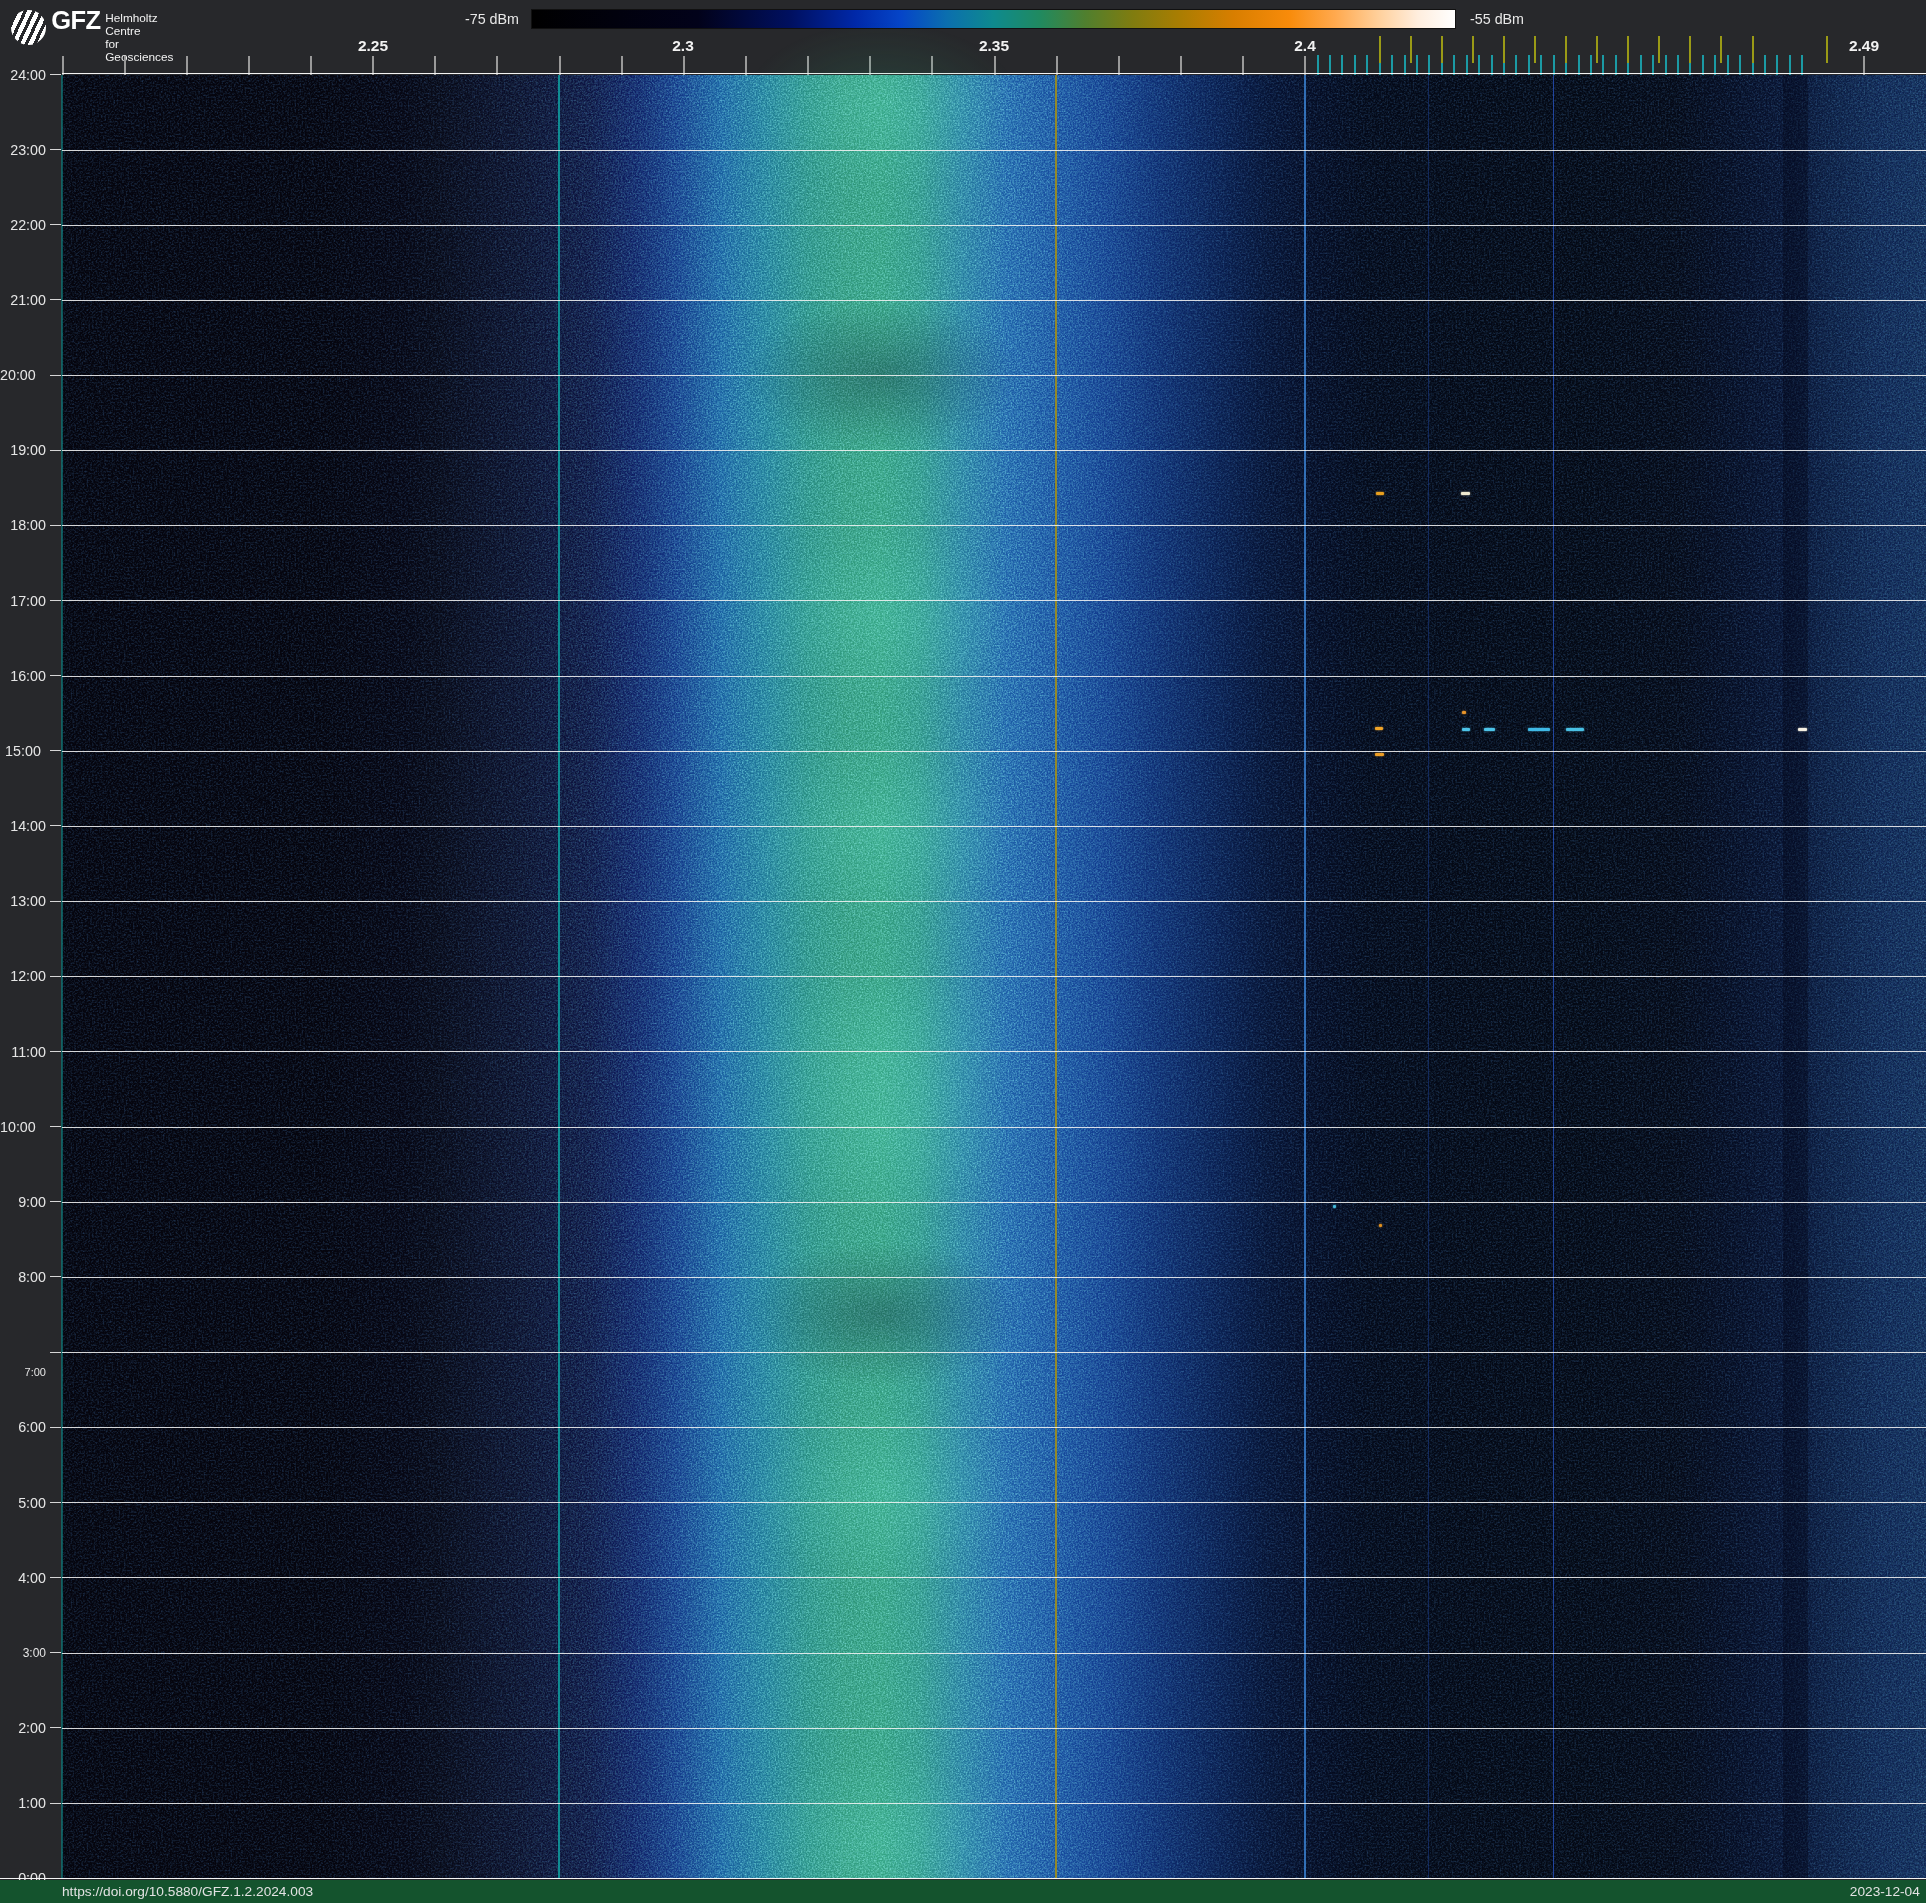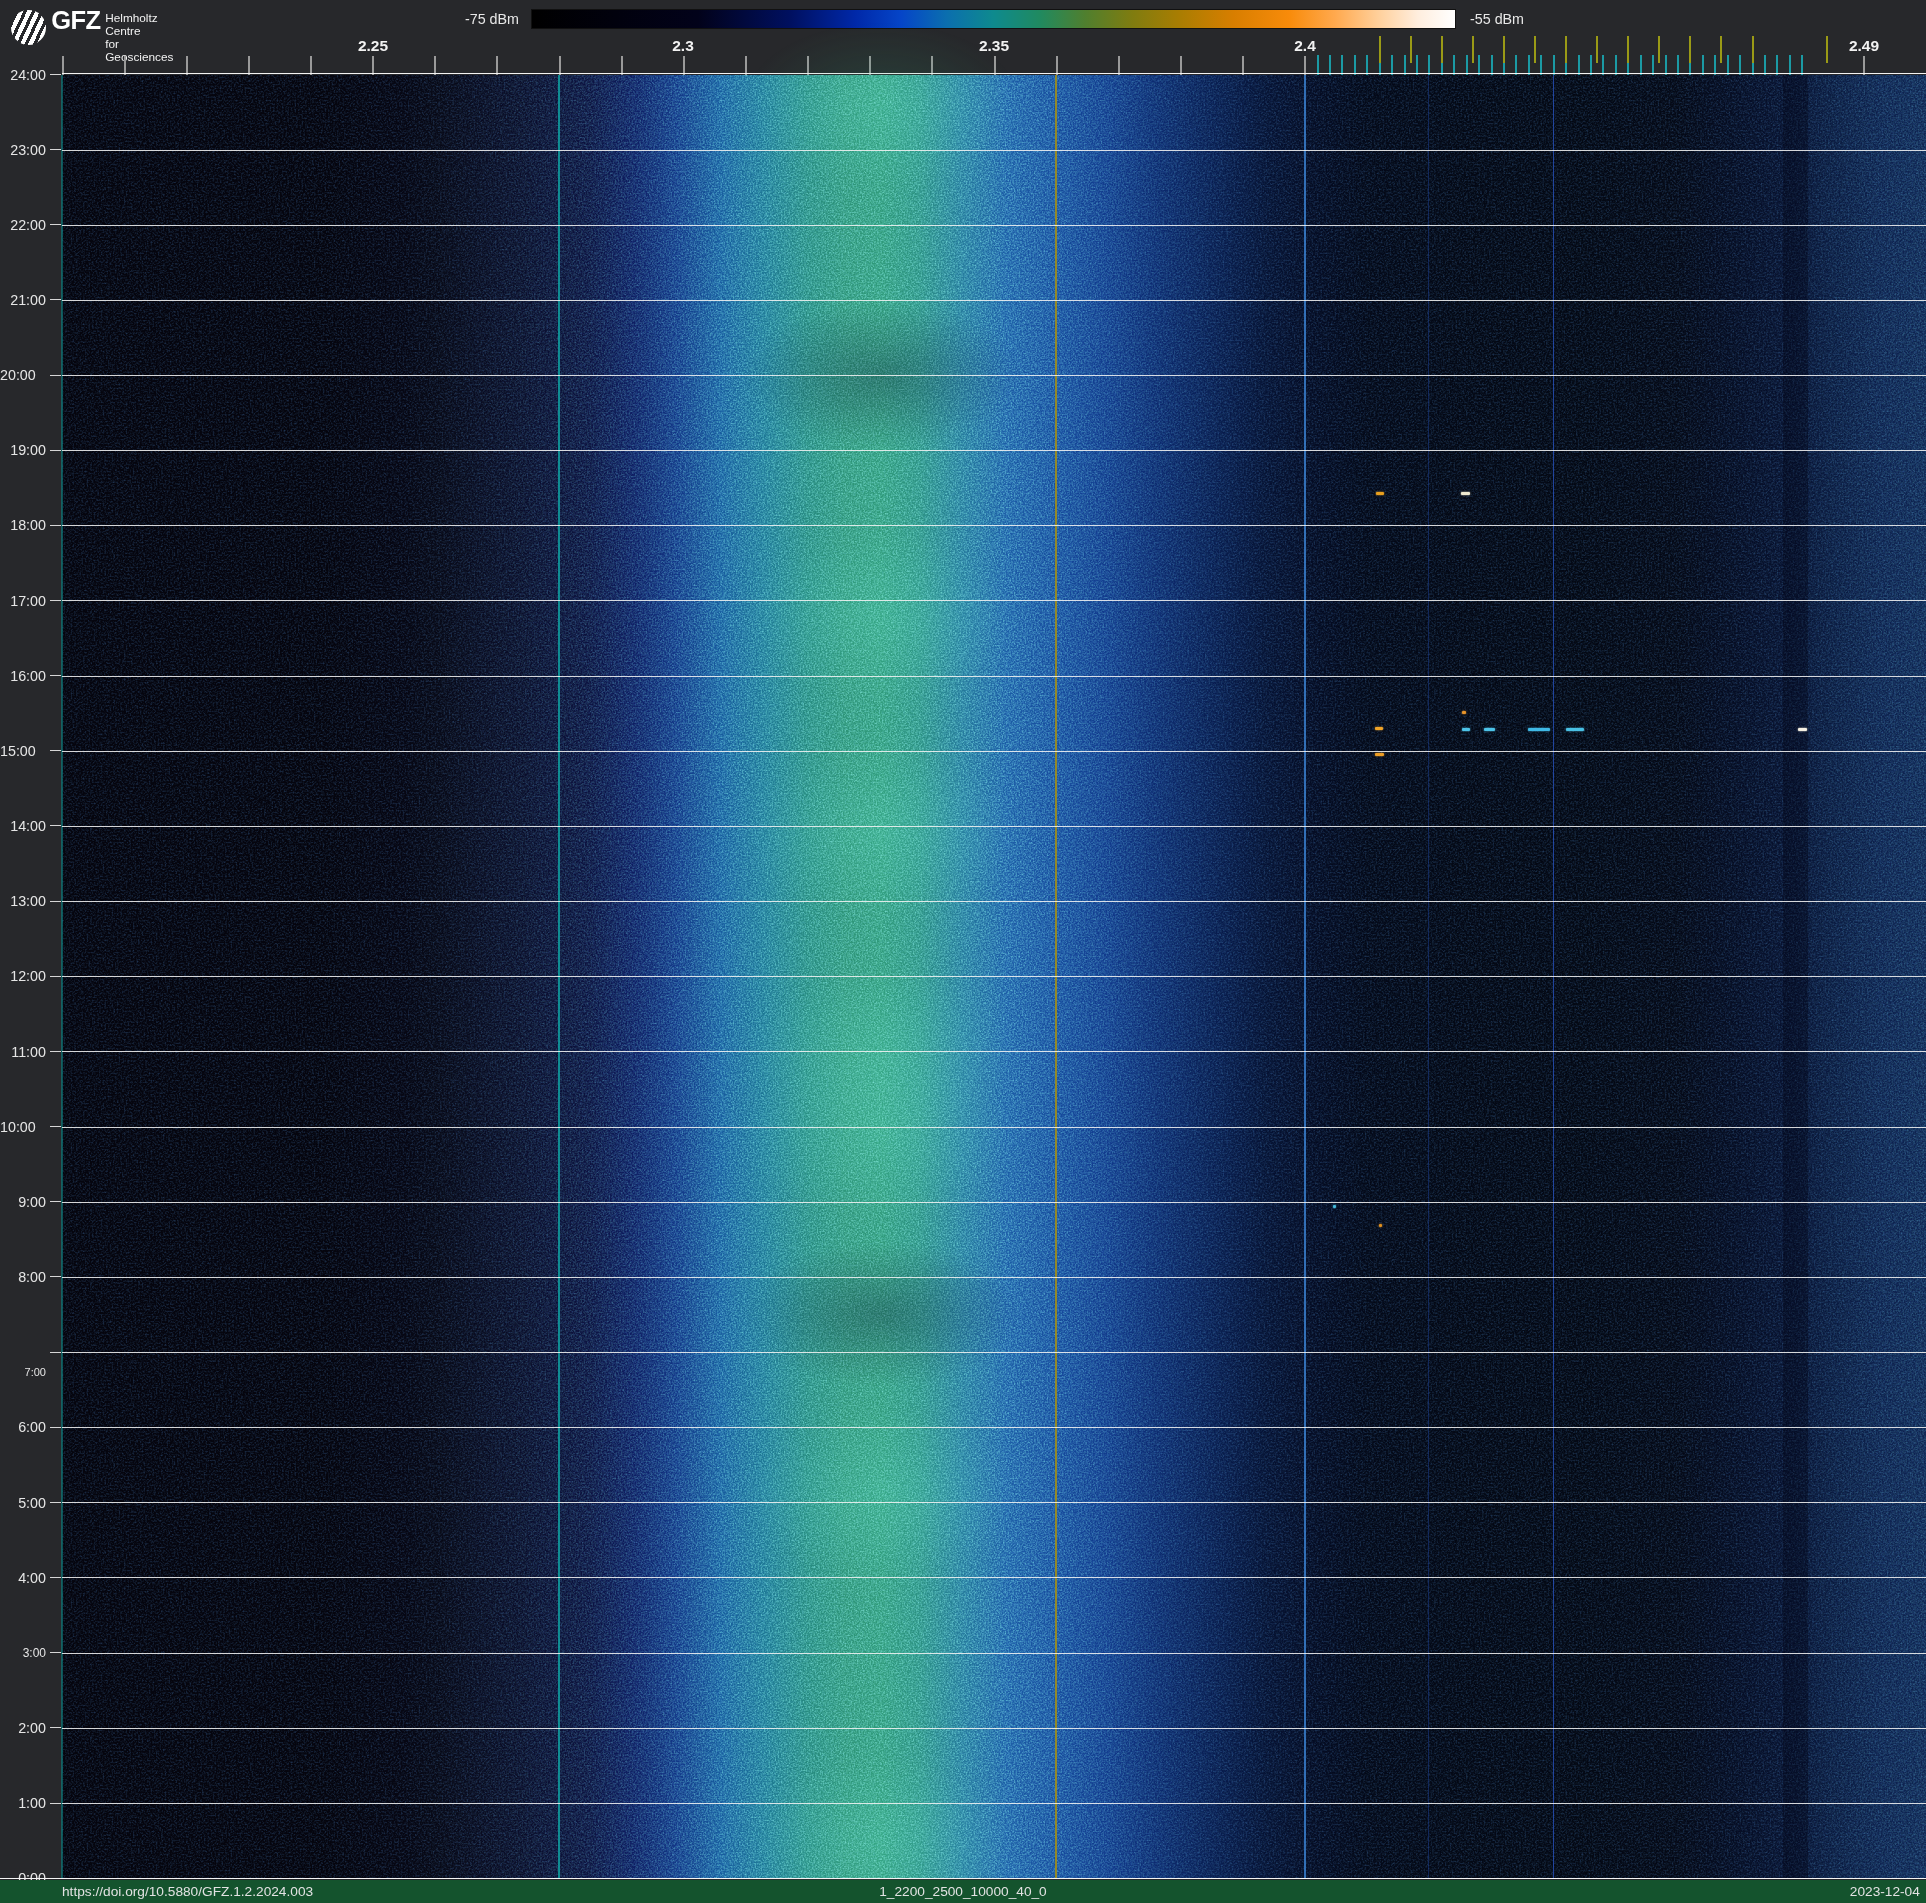--- a/index.html
+++ b/index.html
@@ -158,21 +158,21 @@
       <div style="position: absolute; left: 0px; top: 375px; width: 46px; text-align: left; transform: translateY(-50%); font-size: 14.3px; color: rgb(230, 230, 230);">20:00</div>
       <div style="position: absolute; left: 50px; top: 375px; width: 11.2px; height: 1.2px; background: rgb(214, 214, 214);"></div>
       <div style="position: absolute; left: 0px; top: 450px; width: 46px; text-align: right; transform: translateY(-50%); font-size: 14.3px; color: rgb(230, 230, 230);">19:00</div>
       <div style="position: absolute; left: 50px; top: 450px; width: 11.2px; height: 1.2px; background: rgb(214, 214, 214);"></div>
       <div style="position: absolute; left: 0px; top: 525px; width: 46px; text-align: right; transform: translateY(-50%); font-size: 14.3px; color: rgb(230, 230, 230);">18:00</div>
       <div style="position: absolute; left: 50px; top: 525px; width: 11.2px; height: 1.2px; background: rgb(214, 214, 214);"></div>
       <div style="position: absolute; left: 0px; top: 601px; width: 46px; text-align: right; transform: translateY(-50%); font-size: 14.3px; color: rgb(230, 230, 230);">17:00</div>
       <div style="position: absolute; left: 50px; top: 600px; width: 11.2px; height: 1.2px; background: rgb(214, 214, 214);"></div>
       <div style="position: absolute; left: 0px; top: 676px; width: 46px; text-align: right; transform: translateY(-50%); font-size: 14.3px; color: rgb(230, 230, 230);">16:00</div>
       <div style="position: absolute; left: 50px; top: 675px; width: 11.2px; height: 1.2px; background: rgb(214, 214, 214);"></div>
-      <div style="position: absolute; left: 0px; top: 751px; width: 46px; text-align: left; transform: translateY(-50%); font-size: 14.3px; color: rgb(230, 230, 230);">15:00</div>
+      <div style="position: absolute; left: 0px; top: 751px; width: 46px; text-align: center; transform: translateY(-50%); font-size: 14.3px; color: rgb(230, 230, 230);">15:00</div>
       <div style="position: absolute; left: 50px; top: 750px; width: 11.2px; height: 1.2px; background: rgb(214, 214, 214);"></div>
       <div style="position: absolute; left: 0px; top: 826px; width: 46px; text-align: right; transform: translateY(-50%); font-size: 14.3px; color: rgb(230, 230, 230);">14:00</div>
       <div style="position: absolute; left: 50px; top: 825px; width: 11.2px; height: 1.2px; background: rgb(214, 214, 214);"></div>
       <div style="position: absolute; left: 0px; top: 901px; width: 46px; text-align: right; transform: translateY(-50%); font-size: 14.3px; color: rgb(230, 230, 230);">13:00</div>
       <div style="position: absolute; left: 50px; top: 901px; width: 11.2px; height: 1.2px; background: rgb(214, 214, 214);"></div>
       <div style="position: absolute; left: 0px; top: 976px; width: 46px; text-align: right; transform: translateY(-50%); font-size: 14.3px; color: rgb(230, 230, 230);">12:00</div>
       <div style="position: absolute; left: 50px; top: 976px; width: 11.2px; height: 1.2px; background: rgb(214, 214, 214);"></div>
       <div style="position: absolute; left: 0px; top: 1052px; width: 46px; text-align: right; transform: translateY(-50%); font-size: 14.3px; color: rgb(230, 230, 230);">11:00</div>
       <div style="position: absolute; left: 50px; top: 1051px; width: 11.2px; height: 1.2px; background: rgb(214, 214, 214);"></div>
       <div style="position: absolute; left: 0px; top: 1127px; width: 46px; transform: translateY(-50%); font-size: 14.3px; color: rgb(230, 230, 230);">10:00</div>
@@ -273,17 +273,16 @@
         <div style="position: absolute; left: 0px; top: 300px; width: 100%; height: 1.2px; background: rgb(242, 242, 242); opacity: 0.88;"></div>
         <div style="position: absolute; left: 0px; top: 225px; width: 100%; height: 1.2px; background: rgb(242, 242, 242); opacity: 0.88;"></div>
         <div style="position: absolute; left: 0px; top: 150px; width: 100%; height: 1.2px; background: rgb(242, 242, 242); opacity: 0.88;"></div>
         <div style="position: absolute; left: 0px; top: 75px; width: 100%; height: 1.2px; background: rgb(242, 242, 242); opacity: 0.88;"></div>
       </div>
   </div>
   <div id="axis-bottom"></div>
 
   <div id="footer">
     <div id="f-doi">https://doi.org/10.5880/GFZ.1.2.2024.003</div>
-    <div id="f-set">1_2200_2500_10000_40_0</div>
     <div id="f-date">2023-12-04</div>
   </div>
 </div>
 
 
 </body></html>

